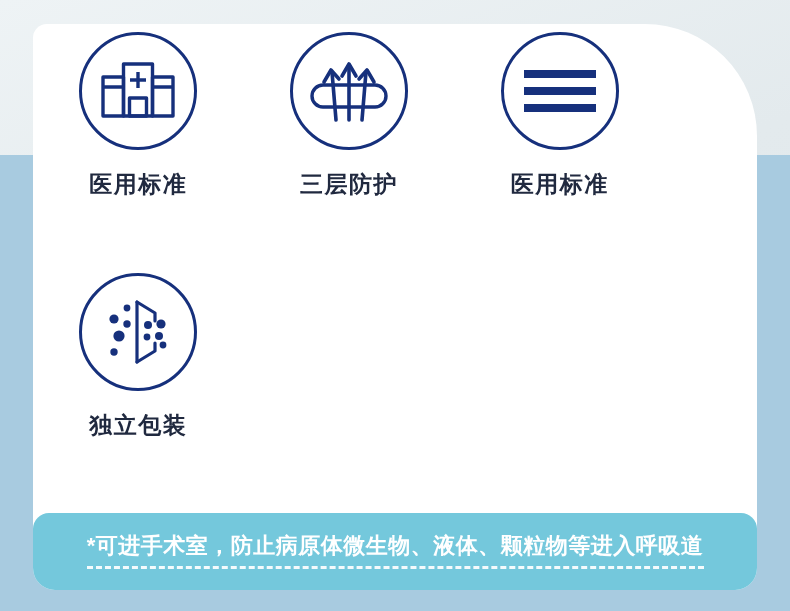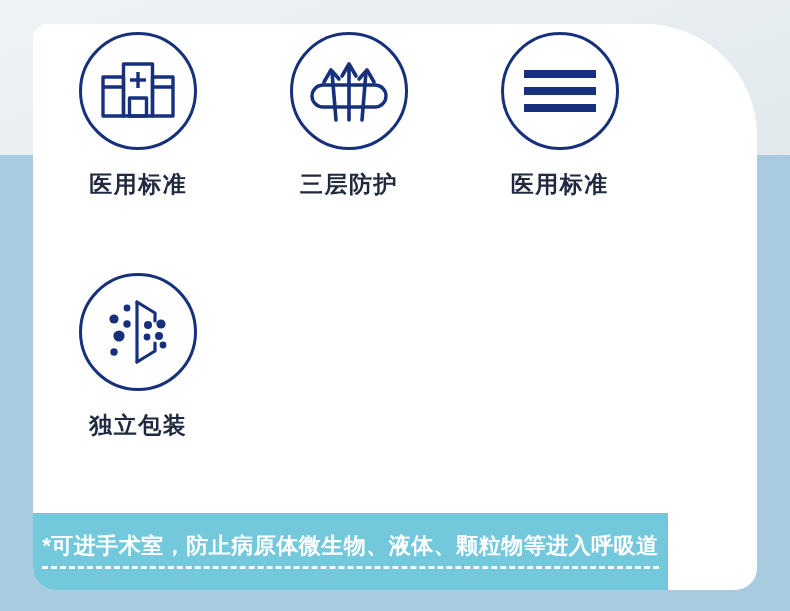--- a/index.html
+++ b/index.html
@@ -90,27 +90,28 @@
     letter-spacing: 1.5px;
     line-height: 1;
     white-space: nowrap;
   }
 
   
   #banner {
     position: absolute;
     left: 0;
     bottom: 0;
-    width: 635px;
+    width: 724px;
     height: 77px;
     background: #74c8dc;
     display: flex;
     flex-direction: column;
     align-items: center;
     justify-content: center;
+    border-radius: 16px;
   }
 
   #banner-text {
     font-size: 22px;
     font-weight: 700;
     color: #ffffff;
     letter-spacing: 0.5px;
     line-height: 1;
     white-space: nowrap;
   }

